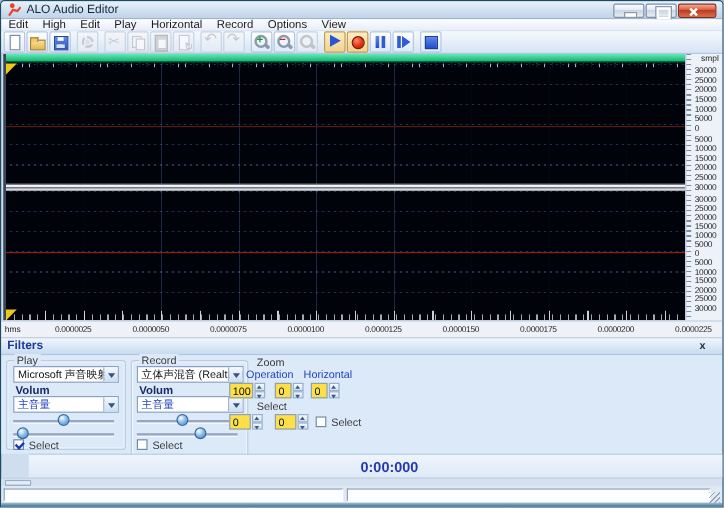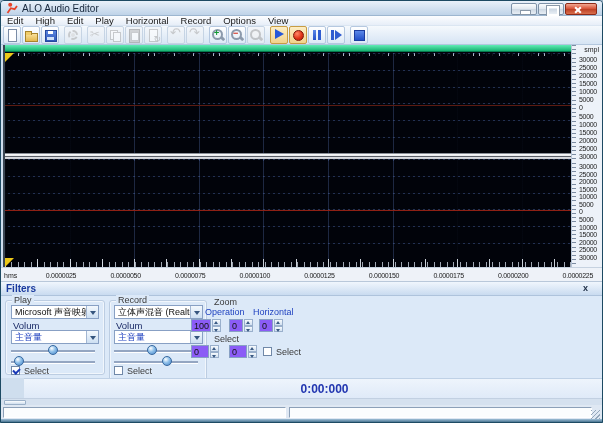--- a/index.html
+++ b/index.html
@@ -97,34 +97,34 @@
 
   
   .ctrl{position:absolute;left:0;top:281px;width:601px;height:116px;}
   .ctrl-header{position:absolute;left:0;top:0;width:100%;height:14px;background:linear-gradient(#f0f6fd,#c9dbf0);border-bottom:1px solid #aec3dc;}
   .ctrl-title{position:absolute;left:5px;top:1px;font-size:10px;font-weight:700;color:#1a3a9e;}
   .ctrl-close{position:absolute;right:14px;top:1px;font-size:9px;font-weight:700;color:#1c2c44;}
   .ctrl-body{position:absolute;left:0;top:14px;width:100%;height:82px;background:#dce9f8;}
   .groupbox{position:absolute;border:1px solid #bccde2;border-radius:3px;box-shadow:inset 0 0 0 1px rgba(255,255,255,.6);}
   .gb-caption{position:absolute;left:6px;top:-6px;background:#dce9f8;padding:0 2px;font-size:9px;color:#3a3a3a;line-height:10px;}
   .lbl{position:absolute;font-size:9px;line-height:10px;color:#3a3a3a;}
-  .lbl-bold{font-weight:400;color:#1a2a66;font-size:9.5px;}
+  .lbl-bold{font-weight:700;color:#1a2a66;font-size:9.5px;}
   .lbl-blue{color:#2143c0;}
   .dd{position:absolute;height:14px;background:#fff;border:1px solid #88a0c4;}
   .dd-text{display:block;font-size:9px;line-height:12px;padding:0 14px 0 3px;color:#111;white-space:nowrap;overflow:hidden;}
   .dd-text.blue{color:#2143c0;}
   .dd-btn{position:absolute;right:0;top:0;bottom:0;width:12px;background:linear-gradient(#f3f8fd,#cddff2);border-left:1px solid #a2b6d2;}
   .dd-btn::after{content:'';position:absolute;left:3px;top:5px;border-left:3px solid transparent;border-right:3px solid transparent;border-top:4px solid #35557e;}
   .sl{position:absolute;width:84px;height:11px;}
   .sl-track{position:absolute;left:0;right:0;top:5px;height:2px;background:#94a6c2;box-shadow:0 1px 0 #fff;}
   .sl-thumb{position:absolute;top:0;width:10px;height:10px;border-radius:50%;background:radial-gradient(circle at 35% 30%,#ffffff,#8ec0ea 45%,#4a86c8);border:1px solid #3668a0;}
   .cb{position:absolute;width:9px;height:9px;background:#fff;border:1px solid #7088a8;}
   .cb.checked::after{content:'';position:absolute;left:1px;top:1px;width:5px;height:3px;border-left:2px solid #1a3ab8;border-bottom:2px solid #1a3ab8;transform:rotate(-45deg);}
   .spin{position:absolute;display:flex;height:13px;}
-  .spin-field{height:13px;background:#8b5cf6;border:1px solid #88a0c4;font-size:9px;line-height:12px;padding-left:2px;color:#111;}
+  .spin-field{height:13px;background:#fde047;border:1px solid #88a0c4;font-size:9px;line-height:12px;padding-left:2px;color:#111;}
   .spin-ud{width:9px;height:13px;margin-left:1px;display:flex;flex-direction:column;}
   .spin-up,.spin-dn{position:relative;flex:1;background:linear-gradient(#f6fafd,#d2e0f0);border:1px solid #9ab0cc;}
   .spin-up::after{content:'';position:absolute;left:1px;top:1px;border-left:2.5px solid transparent;border-right:2.5px solid transparent;border-bottom:3px solid #3a5a84;}
   .spin-dn::after{content:'';position:absolute;left:1px;top:2px;border-left:2.5px solid transparent;border-right:2.5px solid transparent;border-top:3px solid #3a5a84;}
   .time-row{position:absolute;left:3px;top:96px;width:100%;height:20px;background:linear-gradient(#eef4fc,#dfeaf8);border-top:1px solid #bfd1e6;margin-left:20px;}
   .time-display{position:absolute;left:0;right:0;top:3px;text-align:center;font-size:12px;font-weight:700;color:#2236b0;}
 
   
   .hscroll{position:absolute;left:0;top:397px;width:601px;height:7px;background:#d5e1ef;border-top:1px solid #c2d0e2;}
   .hscroll-thumb{position:absolute;left:3px;top:1px;width:22px;height:5px;background:linear-gradient(#fbfdfe,#cfdeee);border:1px solid #9ab0c8;border-radius:1px;}

